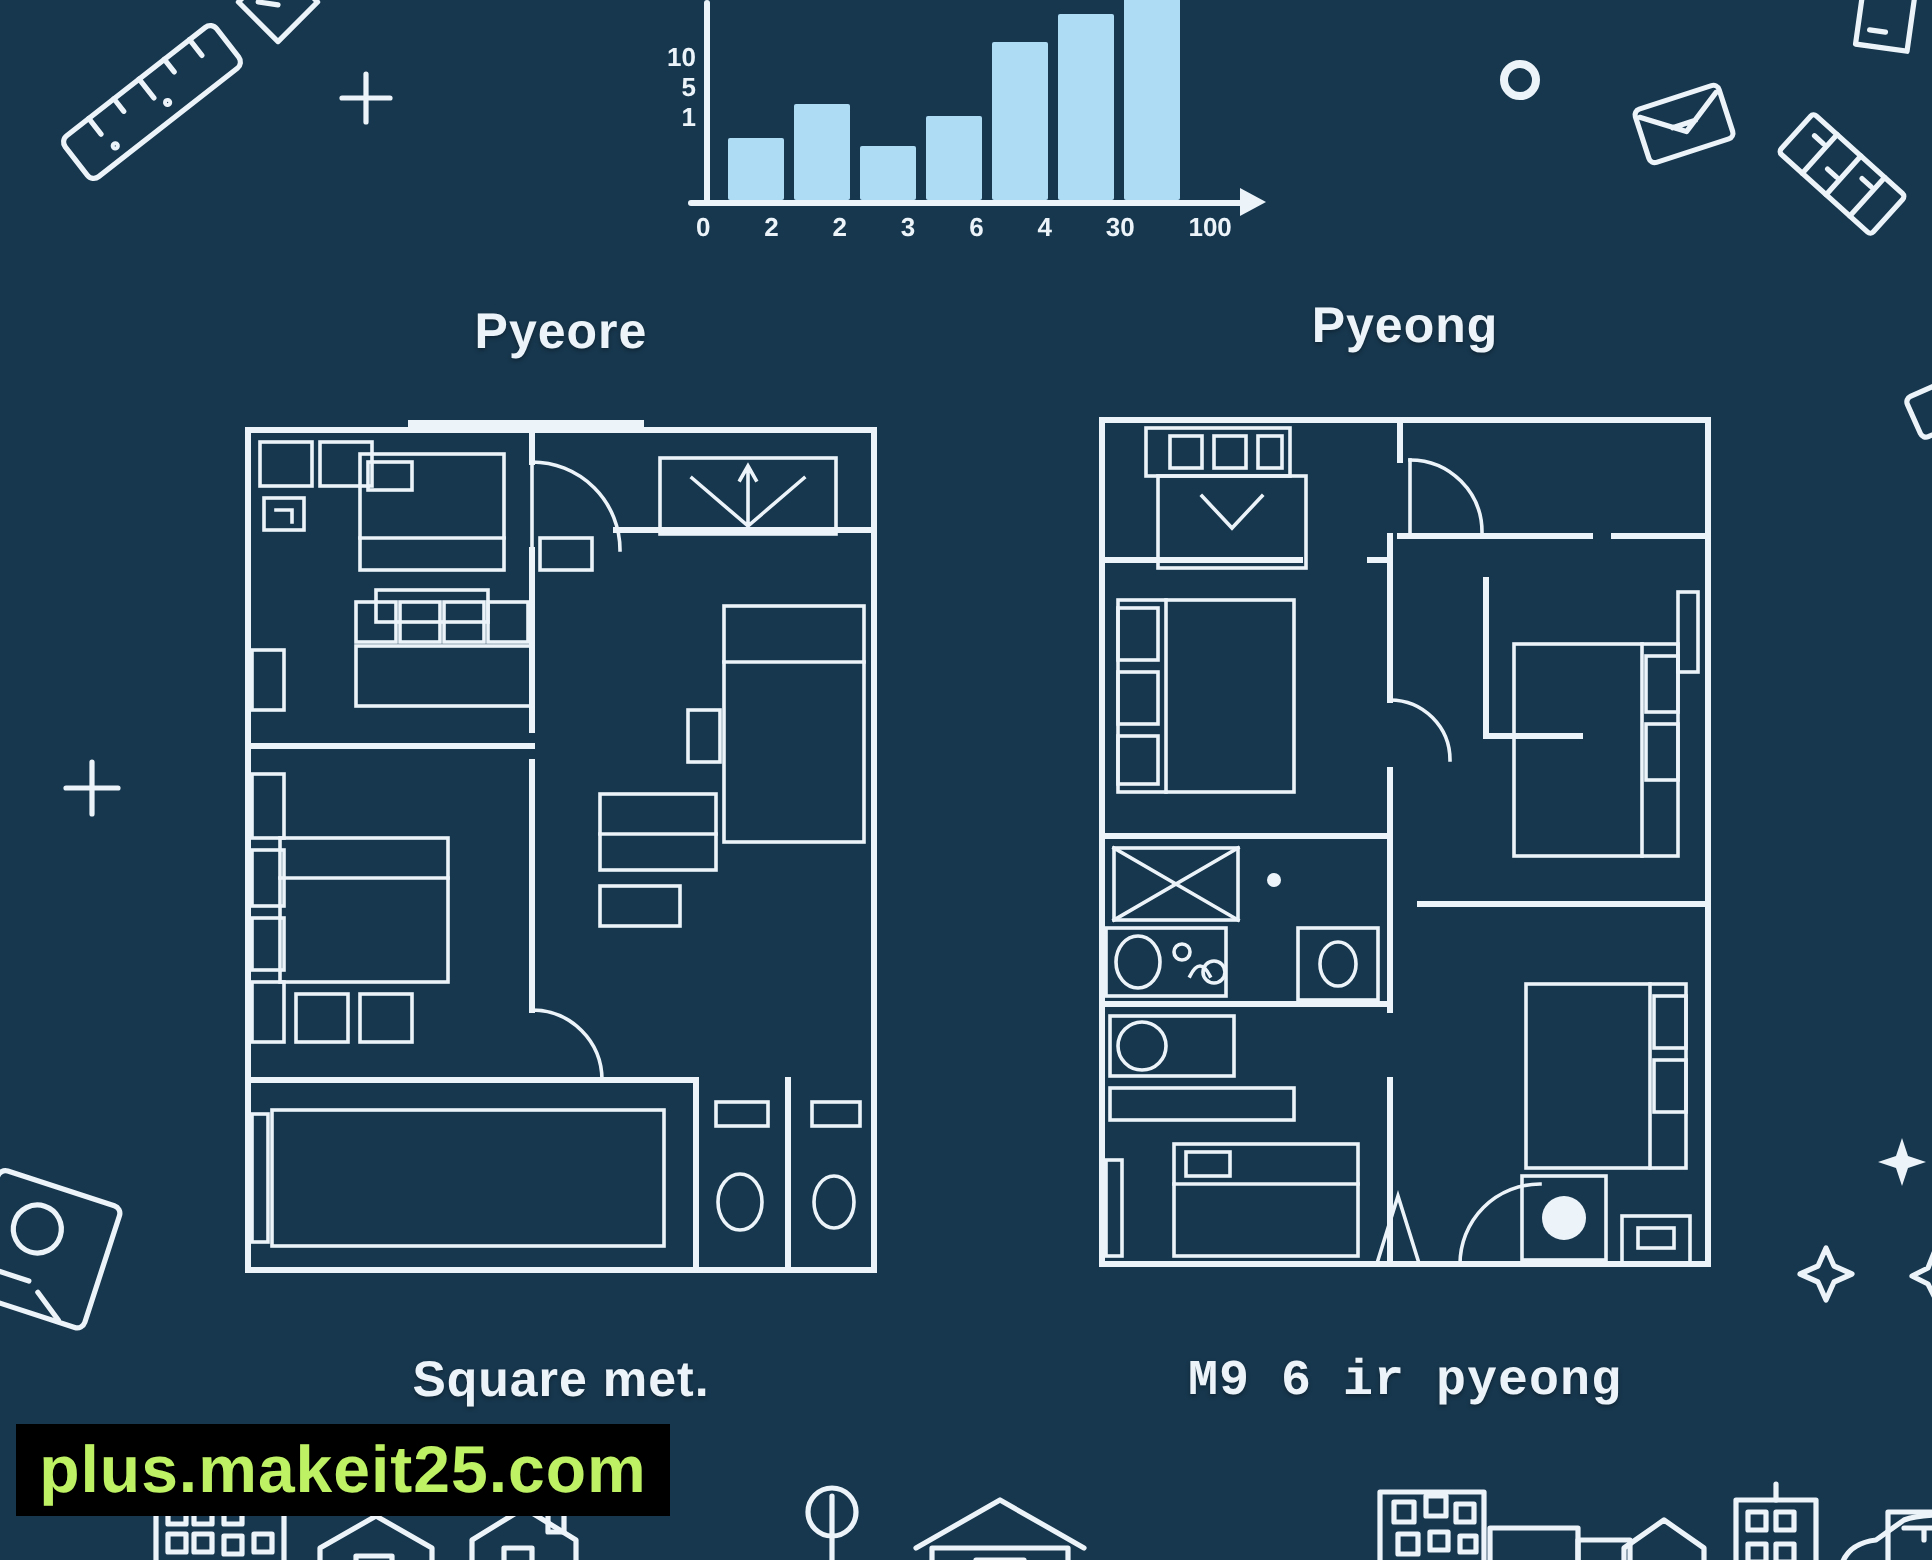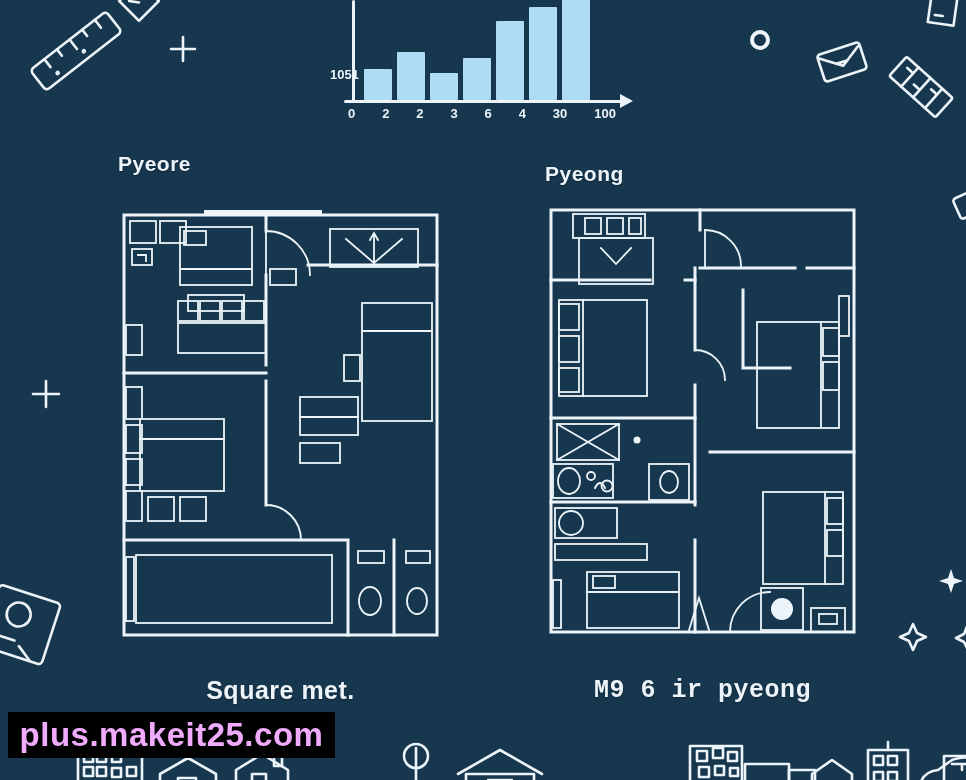--- a/index.html
+++ b/index.html
@@ -18,40 +18,40 @@
   
   .chart{position:absolute;left:330px;top:0;width:320px;height:130px;}
   .yaxis{position:absolute;left:22px;top:0;width:3px;height:103px;background:var(--ink);border-radius:2px;}
   .xaxis{position:absolute;left:14px;top:100px;width:278px;height:3px;background:var(--ink);border-radius:2px;}
   .xarrow{position:absolute;left:290px;top:94px;width:0;height:0;
     border-left:13px solid var(--ink);border-top:7px solid transparent;border-bottom:7px solid transparent;}
   .bars{position:absolute;left:34px;top:-30px;height:130px;width:236px;
     display:flex;align-items:flex-end;gap:5px;}
   .bar{width:28px;background:var(--bar);border-radius:1px;}
   .yticks{position:absolute;left:0;top:4px;width:18px;height:78px;
-    display:flex;flex-direction:row;justify-content:flex-start;align-items:flex-end;
+    display:flex;flex-direction:column;justify-content:center;align-items:flex-end;
     font-size:13px;font-weight:700;}
   .xticks{position:absolute;left:18px;top:106px;width:268px;
     display:flex;justify-content:space-between;font-size:13px;font-weight:700;}
   
-  .plan-title{position:absolute;font-size:21px;font-weight:600;letter-spacing:.5px;
+  .plan-title{position:absolute;text-align:center;font-size:25px;font-weight:600;letter-spacing:.5px;
     text-shadow:0 1px 2px rgba(0,0,0,.35);}
   .plan-caption{position:absolute;text-align:center;font-size:25px;font-weight:700;letter-spacing:.5px;
     text-shadow:0 1px 2px rgba(0,0,0,.35);}
   
   .plan svg{display:block;}
   .plan .w{fill:none;stroke:var(--ink);stroke-width:3;stroke-linecap:square;}
   .plan .f{fill:none;stroke:var(--ink);stroke-width:1.8;stroke-linecap:square;}
   .plan .fill{fill:var(--ink);stroke:none;}
   
   .deco svg{display:block;overflow:visible;}
   .deco .s{fill:none;stroke:var(--ink);stroke-width:2.6;stroke-linejoin:round;stroke-linecap:round;}
   
   .watermark{position:absolute;left:8px;top:712px;width:327px;height:46px;
-    background:#000;color:#f0abfc;display:flex;align-items:center;justify-content:center;
+    background:#000;color:#bef264;display:flex;align-items:center;justify-content:center;
     font-size:33px;font-weight:800;letter-spacing:.5px;}
 </style>
 </head>
 <body>
 
 <div class="chart">
   <div class="bars" id="bars">
       <div class="bar" style="height: 31px;"></div>
       <div class="bar" style="height: 48px;"></div>
       <div class="bar" style="height: 27px;"></div>
@@ -74,21 +74,21 @@
       <span>2</span>
       <span>3</span>
       <span>6</span>
       <span>4</span>
       <span>30</span>
       <span>100</span>
     </div>
 </div>
 
 <div class="plan-title" style="left:118px;top:152px;width:325px;">Pyeore</div>
-<div class="plan-title" style="left:545px;top:162px;width:315px;">Pyeong</div>
+<div class="plan-title" style="left:545px;top:149px;width:315px;">Pyeong</div>
 
 <div class="plan abs" style="left:118px;top:205px;">
 <svg width="325" height="435" viewBox="0 0 325 435">
 
   <path class="w" d="M6 10 H319 V430 H6 Z"></path>
   <rect class="fill" x="86" y="5" width="118" height="6"></rect>
 
   <path class="w" d="M148 10 V26 M148 70 V160 M148 176 V300"></path>
   <path class="w" d="M6 168 H148"></path>
   <path class="w" d="M190 60 H319"></path>

